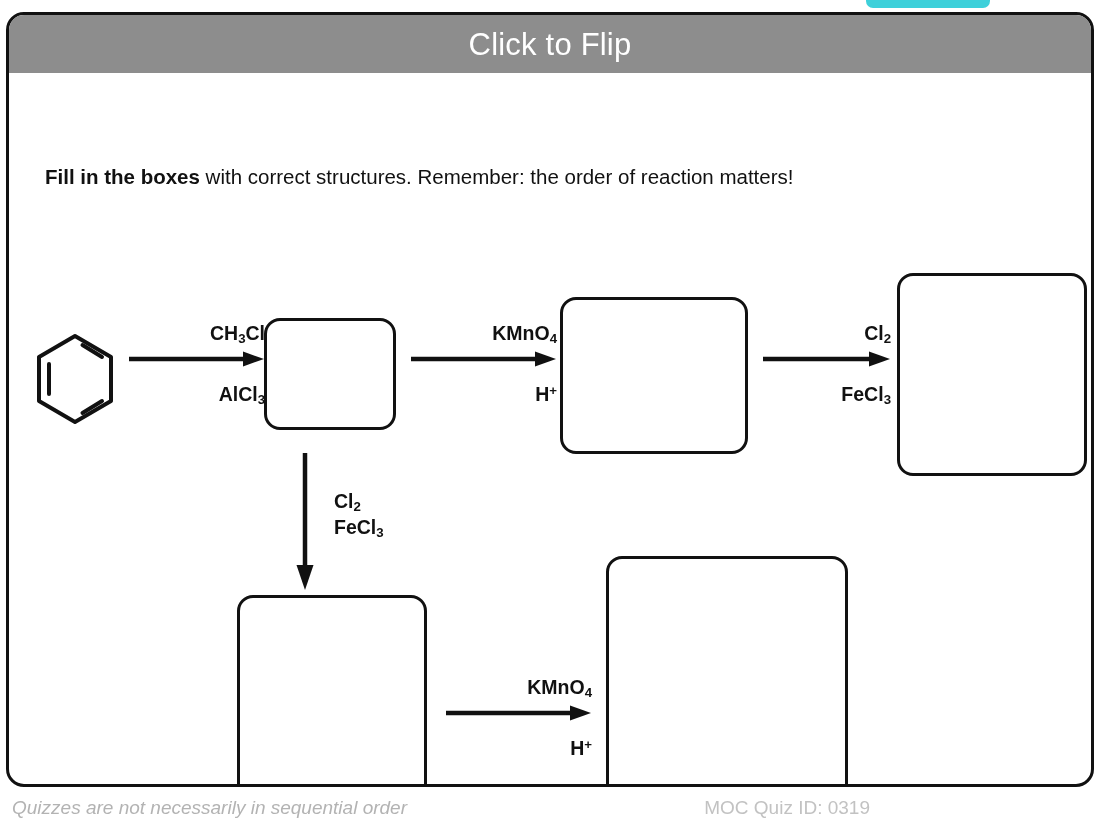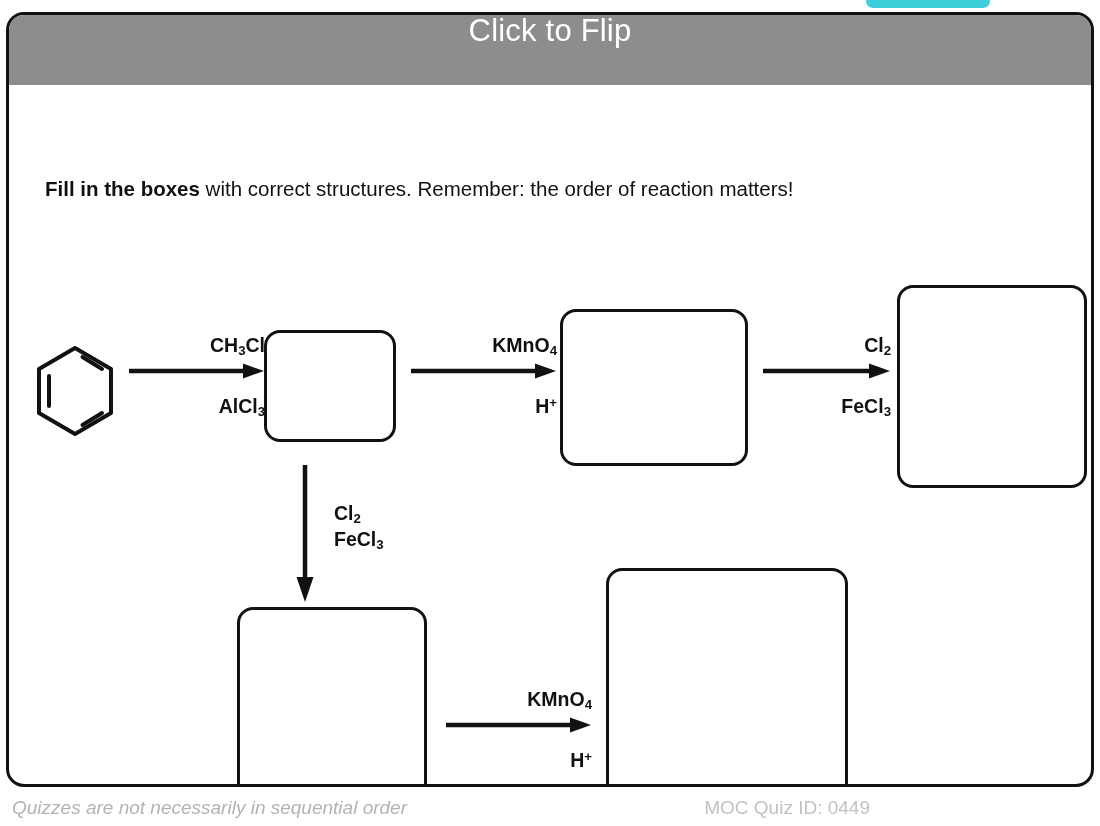--- a/index.html
+++ b/index.html
@@ -35,23 +35,24 @@
     width: 1088px;
     height: 775px;
     box-sizing: border-box;
     border: 3px solid #111111;
     border-radius: 18px;
     background: #ffffff;
     overflow: hidden;
   }
 
   #card-header {
-    height: 70px;
+    height: 58px;
     background: #8d8d8d;
     display: flex;
+    align-items: center;
     justify-content: center;
   }
   #card-header-title {
     color: #ffffff;
     font-size: 31px;
     font-weight: 400;
     letter-spacing: 0.2px;
     line-height: 1;
   }
 
@@ -234,14 +235,14 @@
     <div class="answer-box" style="left:551px; top:224px; width:188px; height:157px;"></div>
     <div class="answer-box" style="left:888px; top:200px; width:190px; height:203px;"></div>
     <div class="answer-box" style="left:228px; top:522px; width:190px; height:248px;"></div>
     <div class="answer-box" style="left:597px; top:483px; width:242px; height:287px;"></div>
 
   </div>
 </div>
 
 <div id="footer">
   <div id="footer-note">Quizzes are not necessarily in sequential order</div>
-  <div id="footer-quizid">MOC Quiz ID: 0449</div>
+  <div id="footer-quizid">MOC Quiz ID: 0319</div>
 </div>
 
 </body></html>

